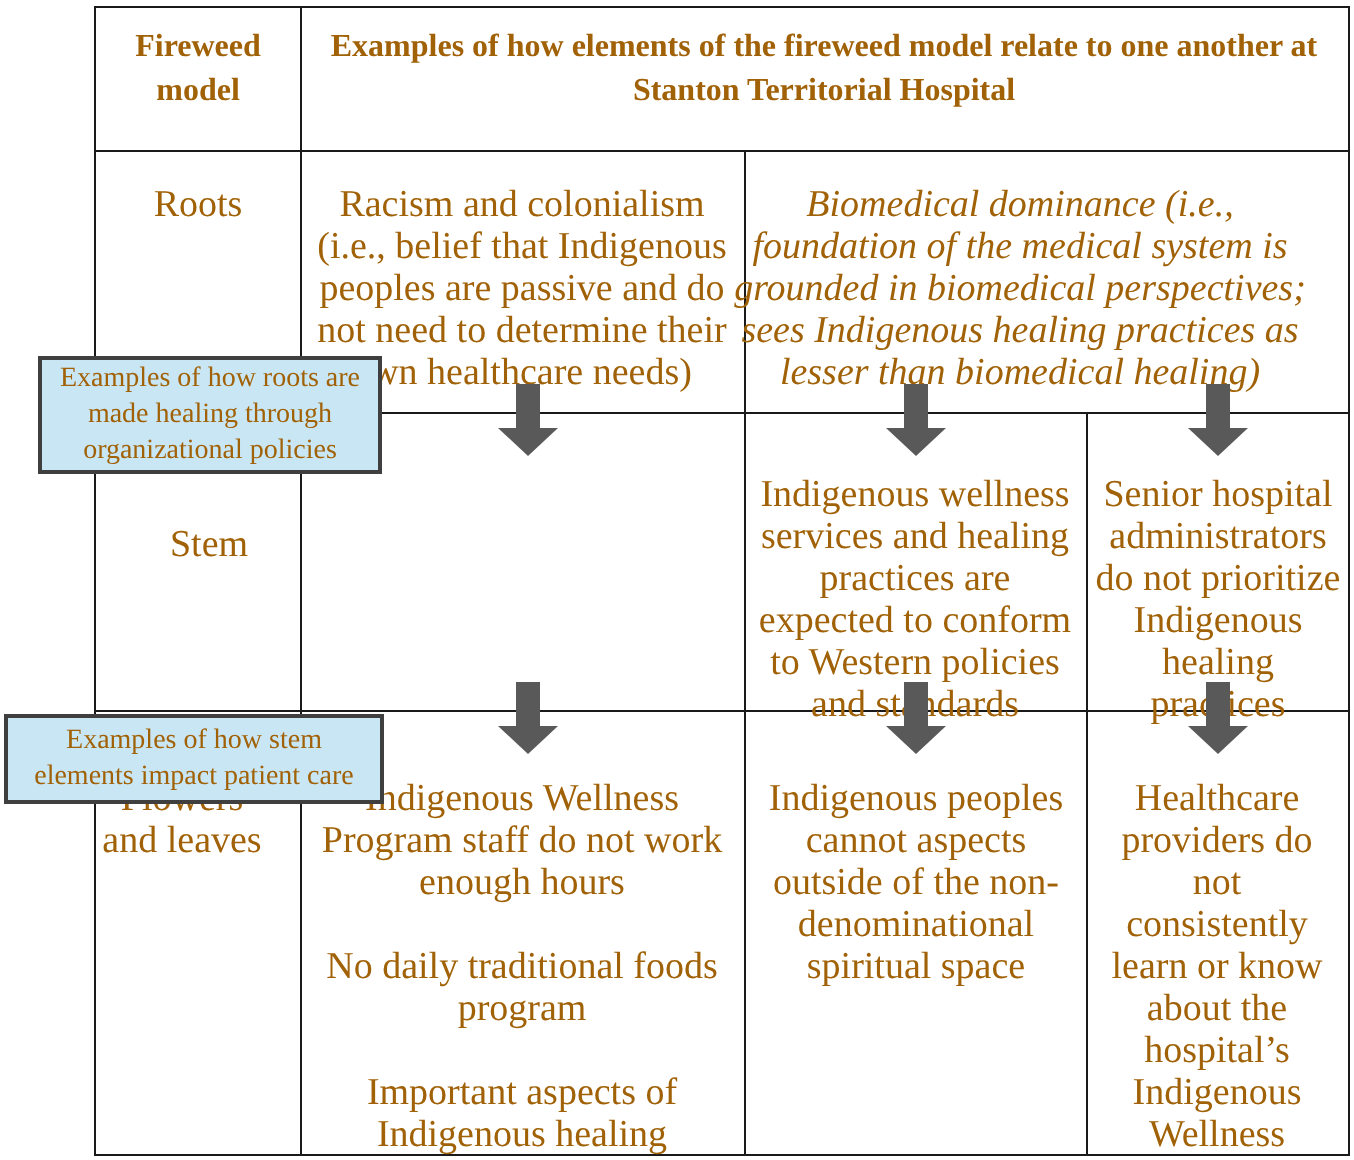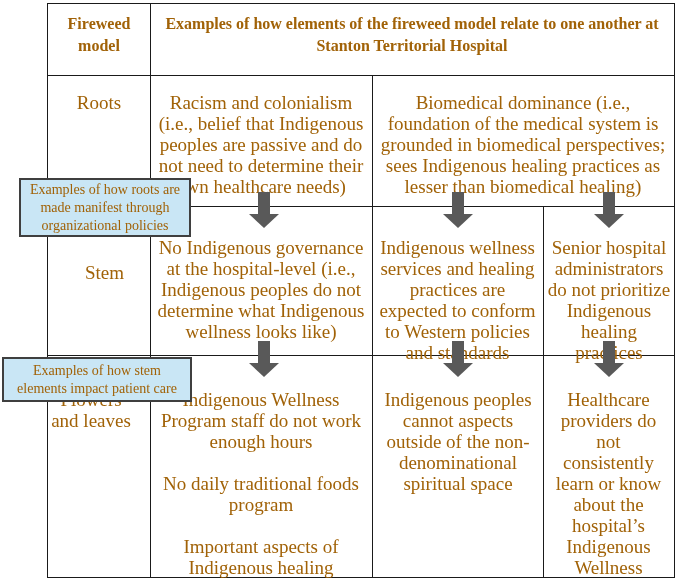--- a/index.html
+++ b/index.html
@@ -44,38 +44,37 @@
   <div class="line" style="left:674px; top:3px;   width:1px; height:575px;"></div>
   <div class="line" style="left:150px; top:3px;   width:1px; height:574px;"></div>
   <div class="line" style="left:372px; top:75px;  width:1px; height:502px;"></div>
   <div class="line" style="left:543px; top:206px; width:1px; height:371px;"></div>
 
   <div class="cell hdr" style="left:50px; top:13px; width:98px;">Fireweed model</div>
   <div class="cell hdr" style="left:158px; top:13px; width:508px;">Examples of how elements of the fireweed model relate to one another at Stanton Territorial Hospital</div>
 
   <div class="cell" style="left:47px; top:92px; width:104px;">Roots</div>
   <div class="cell" style="left:155px; top:92px; width:212px;">Racism and colonialism (i.e., belief that Indigenous peoples are passive and do not need to determine their own healthcare needs)</div>
-  <div class="cell" style="left:377px; top:92px; width:292px;">Biomedical dominance (i.e., foundation of the medical system is grounded in biomedical perspectives; sees Indigenous healing practices as lesser than biomedical healing)</div>
+  <div class="cell" style="left:364px; top:92px; width:292px;font-style:italic;">Biomedical dominance (i.e., foundation of the medical system is grounded in biomedical perspectives; sees Indigenous healing practices as lesser than biomedical healing)</div>
 
   <div class="cell" style="left:47px; top:262px; width:115px;">Stem</div>
-  <div class="cell" style="left:154px; top:237px; width:214px;">No Indigenous governance at the hospital-level (i.e., Indigenous peoples do not determine what Indigenous wellness looks like)</div>
   <div class="cell" style="left:375px; top:237px; width:165px;">Indigenous wellness services and healing practices are expected to conform to Western policies and standards</div>
   <div class="cell" style="left:547px; top:237px; width:124px;">Senior hospital administrators do not prioritize Indigenous healing practices</div>
 
   <div class="cell" style="left:47px; top:389px; width:88px;">Flowers and leaves</div>
   <div class="cell" style="left:154px; top:389px; width:214px;">
     <p>Indigenous Wellness Program staff do not work enough hours</p>
     <p>No daily traditional foods program</p>
     <p>Important aspects of Indigenous healing practices are not included as part of hospital care</p>
   </div>
   <div class="cell" style="left:378px; top:389px; width:160px;">Indigenous peoples cannot aspects outside of the non-denominational spiritual space</div>
   <div class="cell" style="left:549px; top:389px; width:119px;">Healthcare providers do not consistently learn or know about the hospital’s Indigenous Wellness Program</div>
 
   <div class="callout" style="left:19px; top:178px; width:172px; height:59px;">
-    <span>Examples of how roots are made manifest through organizational policies</span>
+    <span>Examples of how roots are made healing through organizational policies</span>
   </div>
   <div class="callout" style="left:2px; top:357px; width:190px; height:45px;">
     <span>Examples of how stem elements impact patient care</span>
   </div>
 
   <div class="arrow" style="left:249px; top:192px;">
     <div class="arrow-shaft"></div>
     <div class="arrow-head"></div>
   </div>
   <div class="arrow" style="left:443px; top:192px;">

